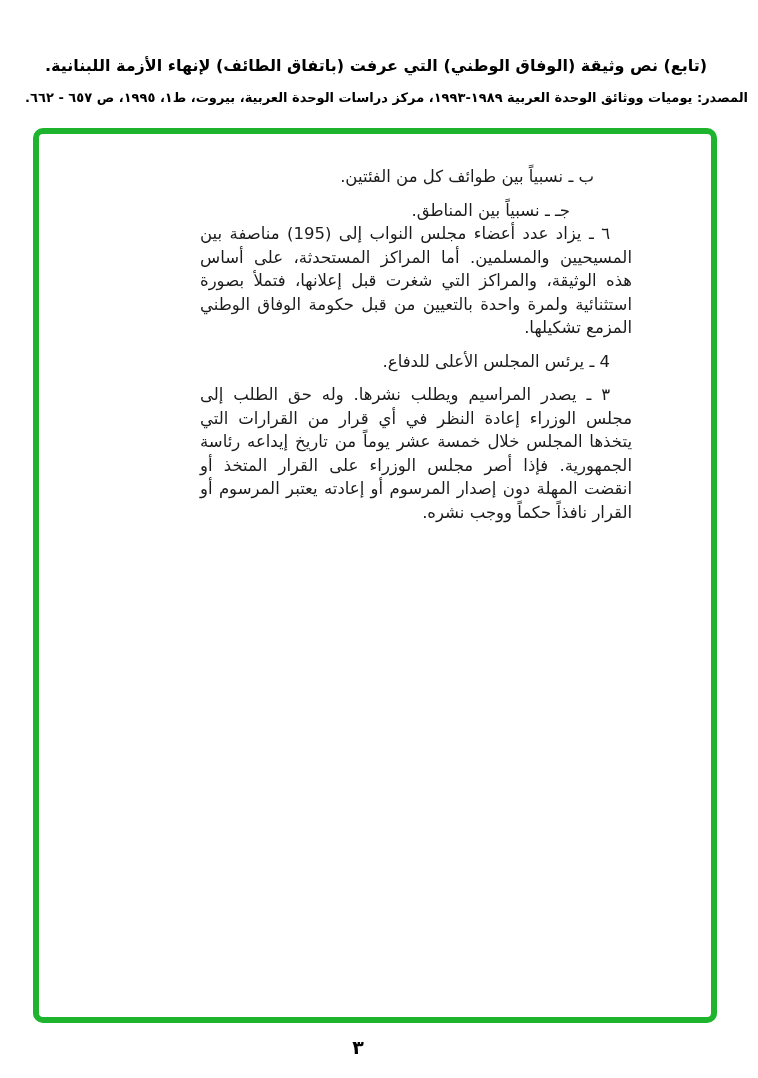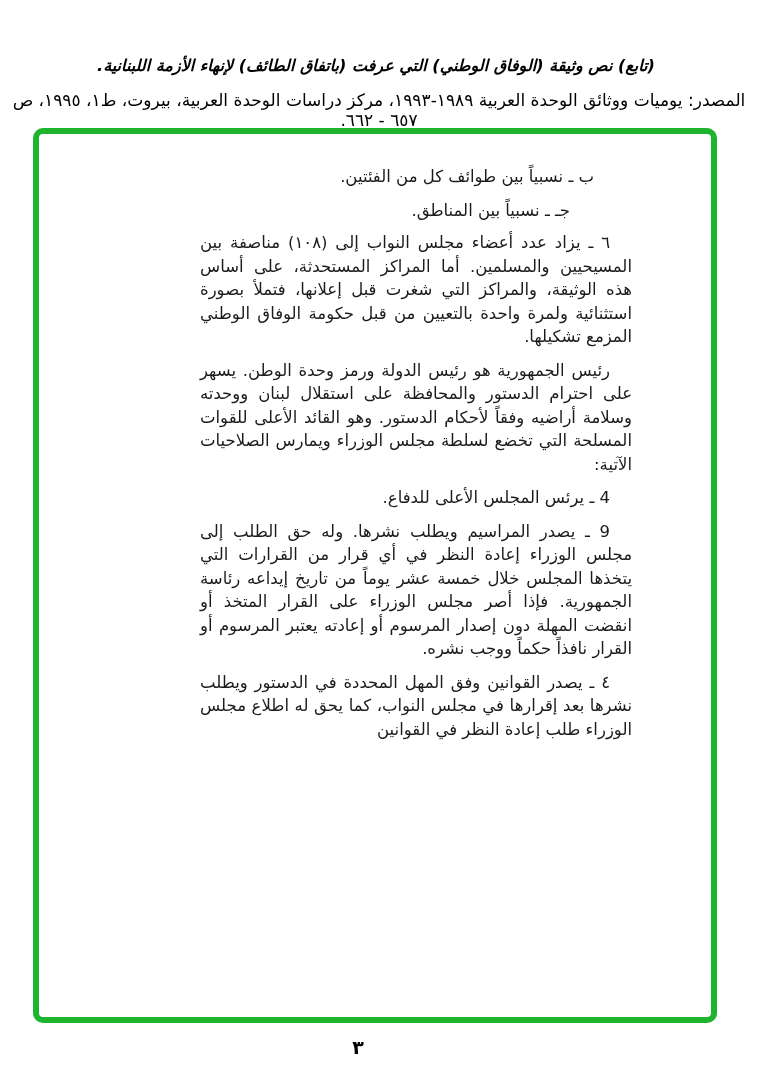--- a/index.html
+++ b/index.html
@@ -13,29 +13,27 @@
   }
   .header-title {
     position: absolute;
     top: 55px; left: 20px; right: 26px;
     text-align: center;
     direction: rtl;
     font-weight: bold;
     font-size: 16px;
     line-height: 22px;
     color: #000;
-    font-style: italic;
   }
   .header-source {
     position: absolute;
     top: 90px; left: 10px; right: 10px;
-    text-align: center;
     direction: rtl;
-    font-weight: normal;
-    font-size: 17px;
+    font-weight: bold;
+    font-size: 13px;
     color: #000;
   }
   .doc-frame {
     position: absolute;
     left: 33px; top: 128px;
     width: 672px; height: 883px;
     border: 6px solid #1eb42d;
     border-radius: 10px;
     background: #ffffff;
   }
@@ -49,21 +47,21 @@
     line-height: 23.5px;
   }
   .doc-content p {
     margin: 0 0 10px 0;
     text-indent: 22px;
   }
   .doc-content .sub-item {
     text-indent: 0;
   }
   .doc-content .sub-item.indent-b { padding-right: 38px; }
-  .doc-content .sub-item.indent-j { padding-right: 62px; margin-bottom: 9px; }
+  .doc-content .sub-item.indent-j { padding-right: 62px; margin-bottom: 0; }
   .doc-content h2.section-heading {
     font-size: 21px;
     font-weight: bold;
     text-align: right;
     margin: 19px 85px 12px 0;
     color: #000;
   }
   .page-number {
     position: absolute;
     left: 338px; top: 1036px;
@@ -81,29 +79,27 @@
 
 <div class="header-source">المصدر: يوميات ووثائق الوحدة العربية ١٩٨٩-١٩٩٣، مركز دراسات الوحدة العربية، بيروت، ط١، ١٩٩٥، ص ٦٥٧ - ٦٦٢.</div>
 
 <div class="doc-frame" style="border-color: rgb(30, 180, 45);">
   <div class="doc-content">
 
     <p class="sub-item indent-b">ب ـ نسبياً بين طوائف كل من الفئتين.</p>
 
     <p class="sub-item indent-j">جـ ـ نسبياً بين المناطق.</p>
 
-    <p>٦ ـ يزاد عدد أعضاء مجلس النواب إلى (١٠٨) مناصفة بين المسيحيين والمسلمين. أما المراكز المستحدثة، على أساس هذه الوثيقة، والمراكز التي شغرت قبل إعلانها، فتملأ بصورة استثنائية ولمرة واحدة بالتعيين من قبل حكومة الوفاق الوطني المزمع تشكيلها.</p>
+    <p>٦ ـ يزاد عدد أعضاء مجلس النواب إلى (195) مناصفة بين المسيحيين والمسلمين. أما المراكز المستحدثة، على أساس هذه الوثيقة، والمراكز التي شغرت قبل إعلانها، فتملأ بصورة استثنائية ولمرة واحدة بالتعيين من قبل حكومة الوفاق الوطني المزمع تشكيلها.</p>
 
 
 
-    <p>رئيس الجمهورية هو رئيس الدولة ورمز وحدة الوطن. يسهر على احترام الدستور والمحافظة على استقلال لبنان ووحدته وسلامة أراضيه وفقاً لأحكام الدستور. وهو القائد الأعلى للقوات المسلحة التي تخضع لسلطة مجلس الوزراء ويمارس الصلاحيات الآتية:</p>
 
 
     <p>4 ـ يرئس المجلس الأعلى للدفاع.</p>
 
-    <p>9 ـ يصدر المراسيم ويطلب نشرها. وله حق الطلب إلى مجلس الوزراء إعادة النظر في أي قرار من القرارات التي يتخذها المجلس خلال خمسة عشر يوماً من تاريخ إيداعه رئاسة الجمهورية. فإذا أصر مجلس الوزراء على القرار المتخذ أو انقضت المهلة دون إصدار المرسوم أو إعادته يعتبر المرسوم أو القرار نافذاً حكماً ووجب نشره.</p>
+    <p>٣ ـ يصدر المراسيم ويطلب نشرها. وله حق الطلب إلى مجلس الوزراء إعادة النظر في أي قرار من القرارات التي يتخذها المجلس خلال خمسة عشر يوماً من تاريخ إيداعه رئاسة الجمهورية. فإذا أصر مجلس الوزراء على القرار المتخذ أو انقضت المهلة دون إصدار المرسوم أو إعادته يعتبر المرسوم أو القرار نافذاً حكماً ووجب نشره.</p>
 
-    <p>٤ ـ يصدر القوانين وفق المهل المحددة في الدستور ويطلب نشرها بعد إقرارها في مجلس النواب، كما يحق له اطلاع مجلس الوزراء طلب إعادة النظر في القوانين</p>
 
   </div>
 </div>
 
 <div class="page-number">٣</div>
 
 </body></html>

